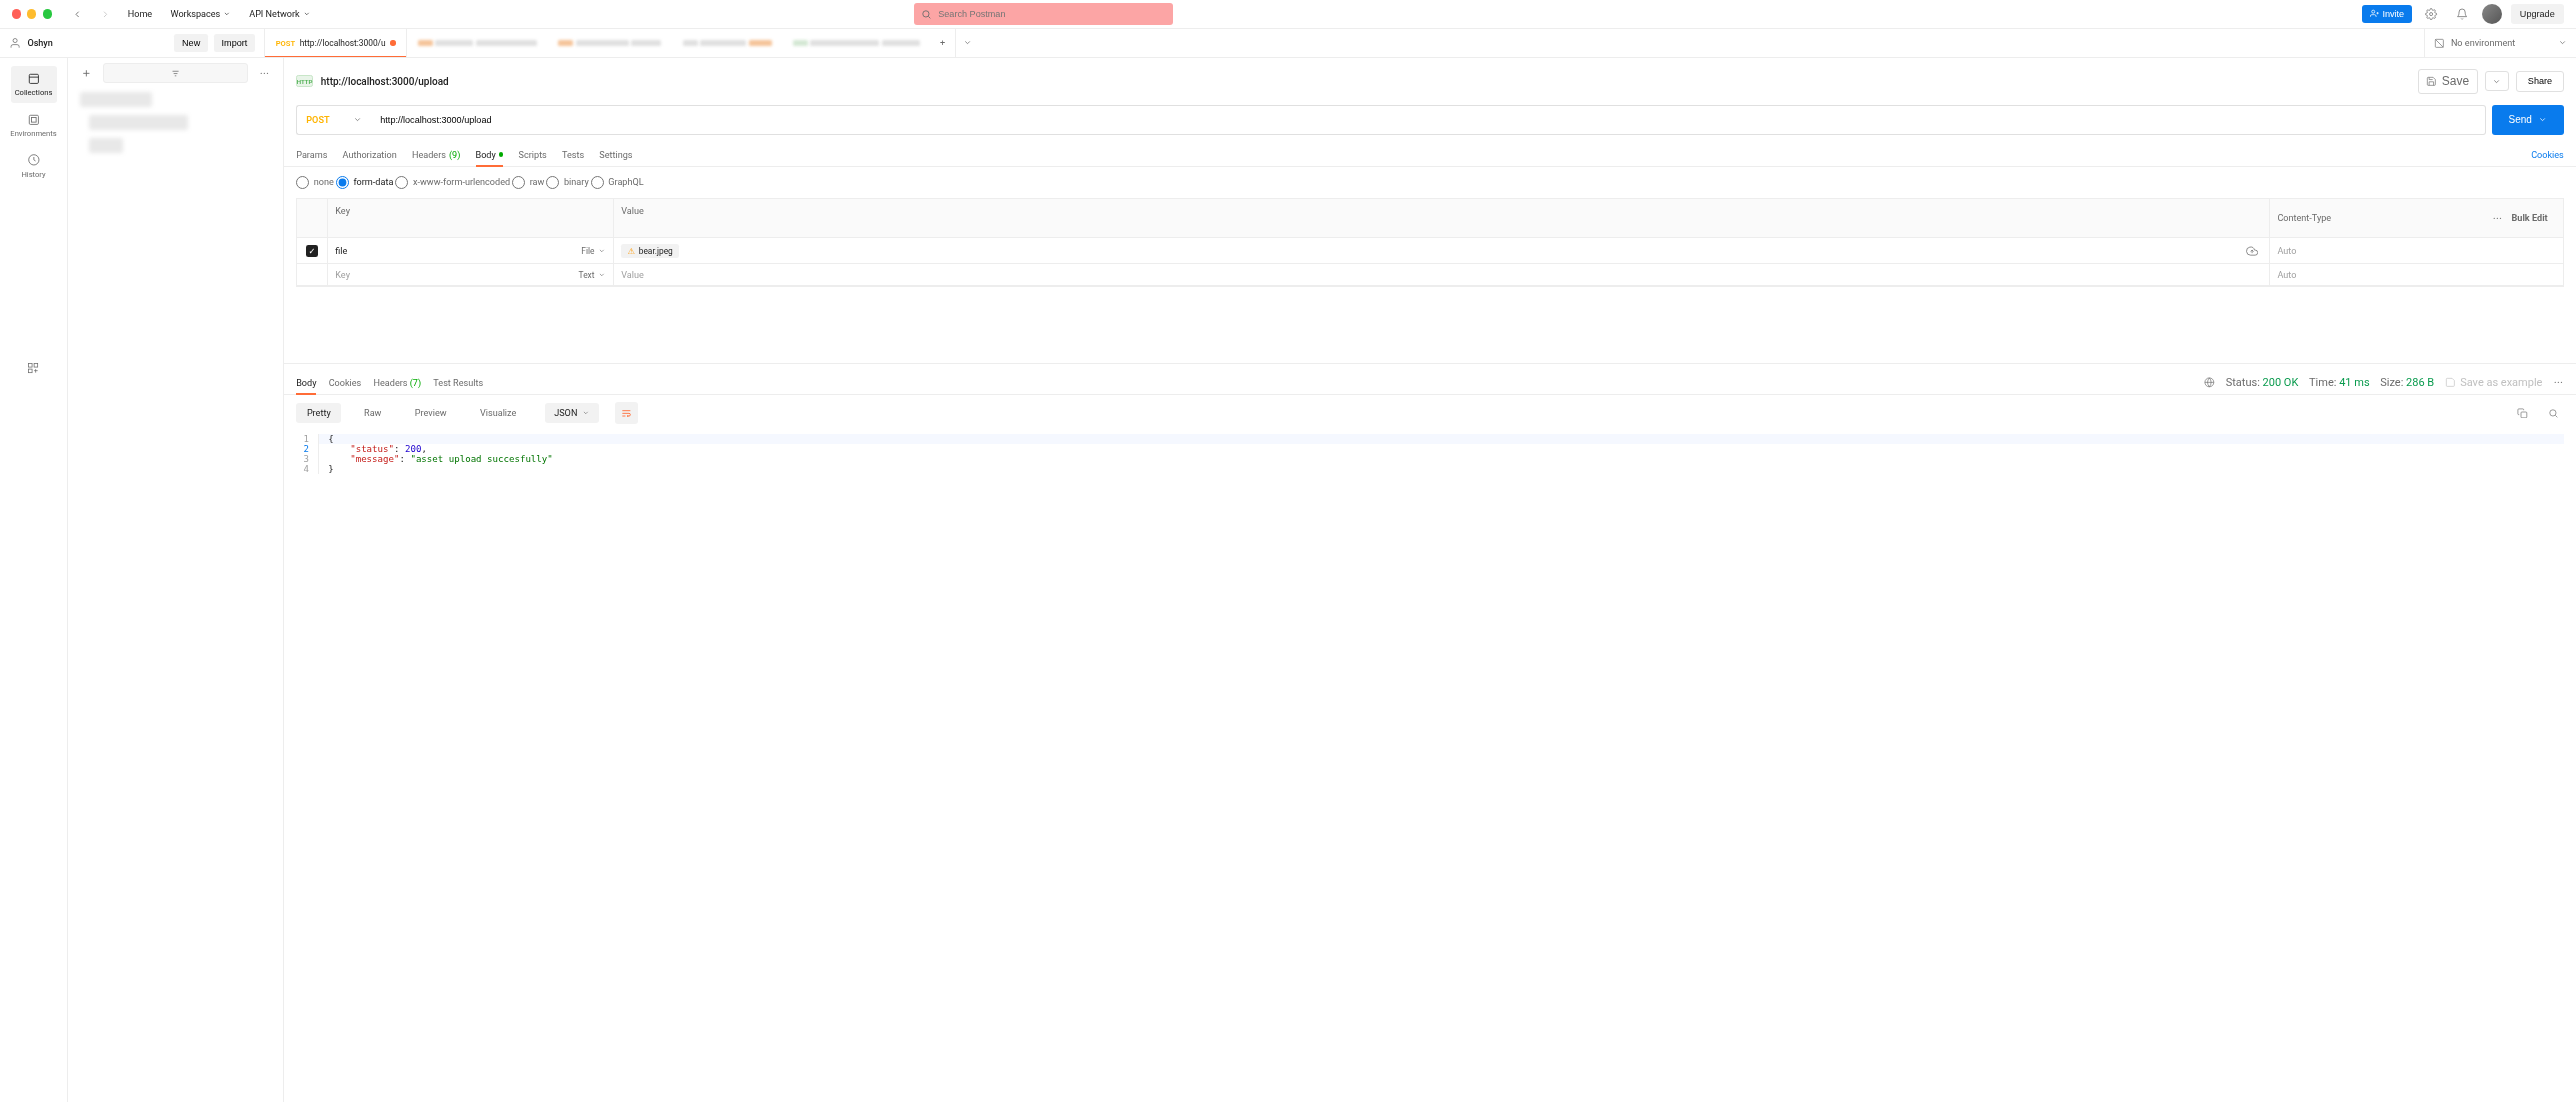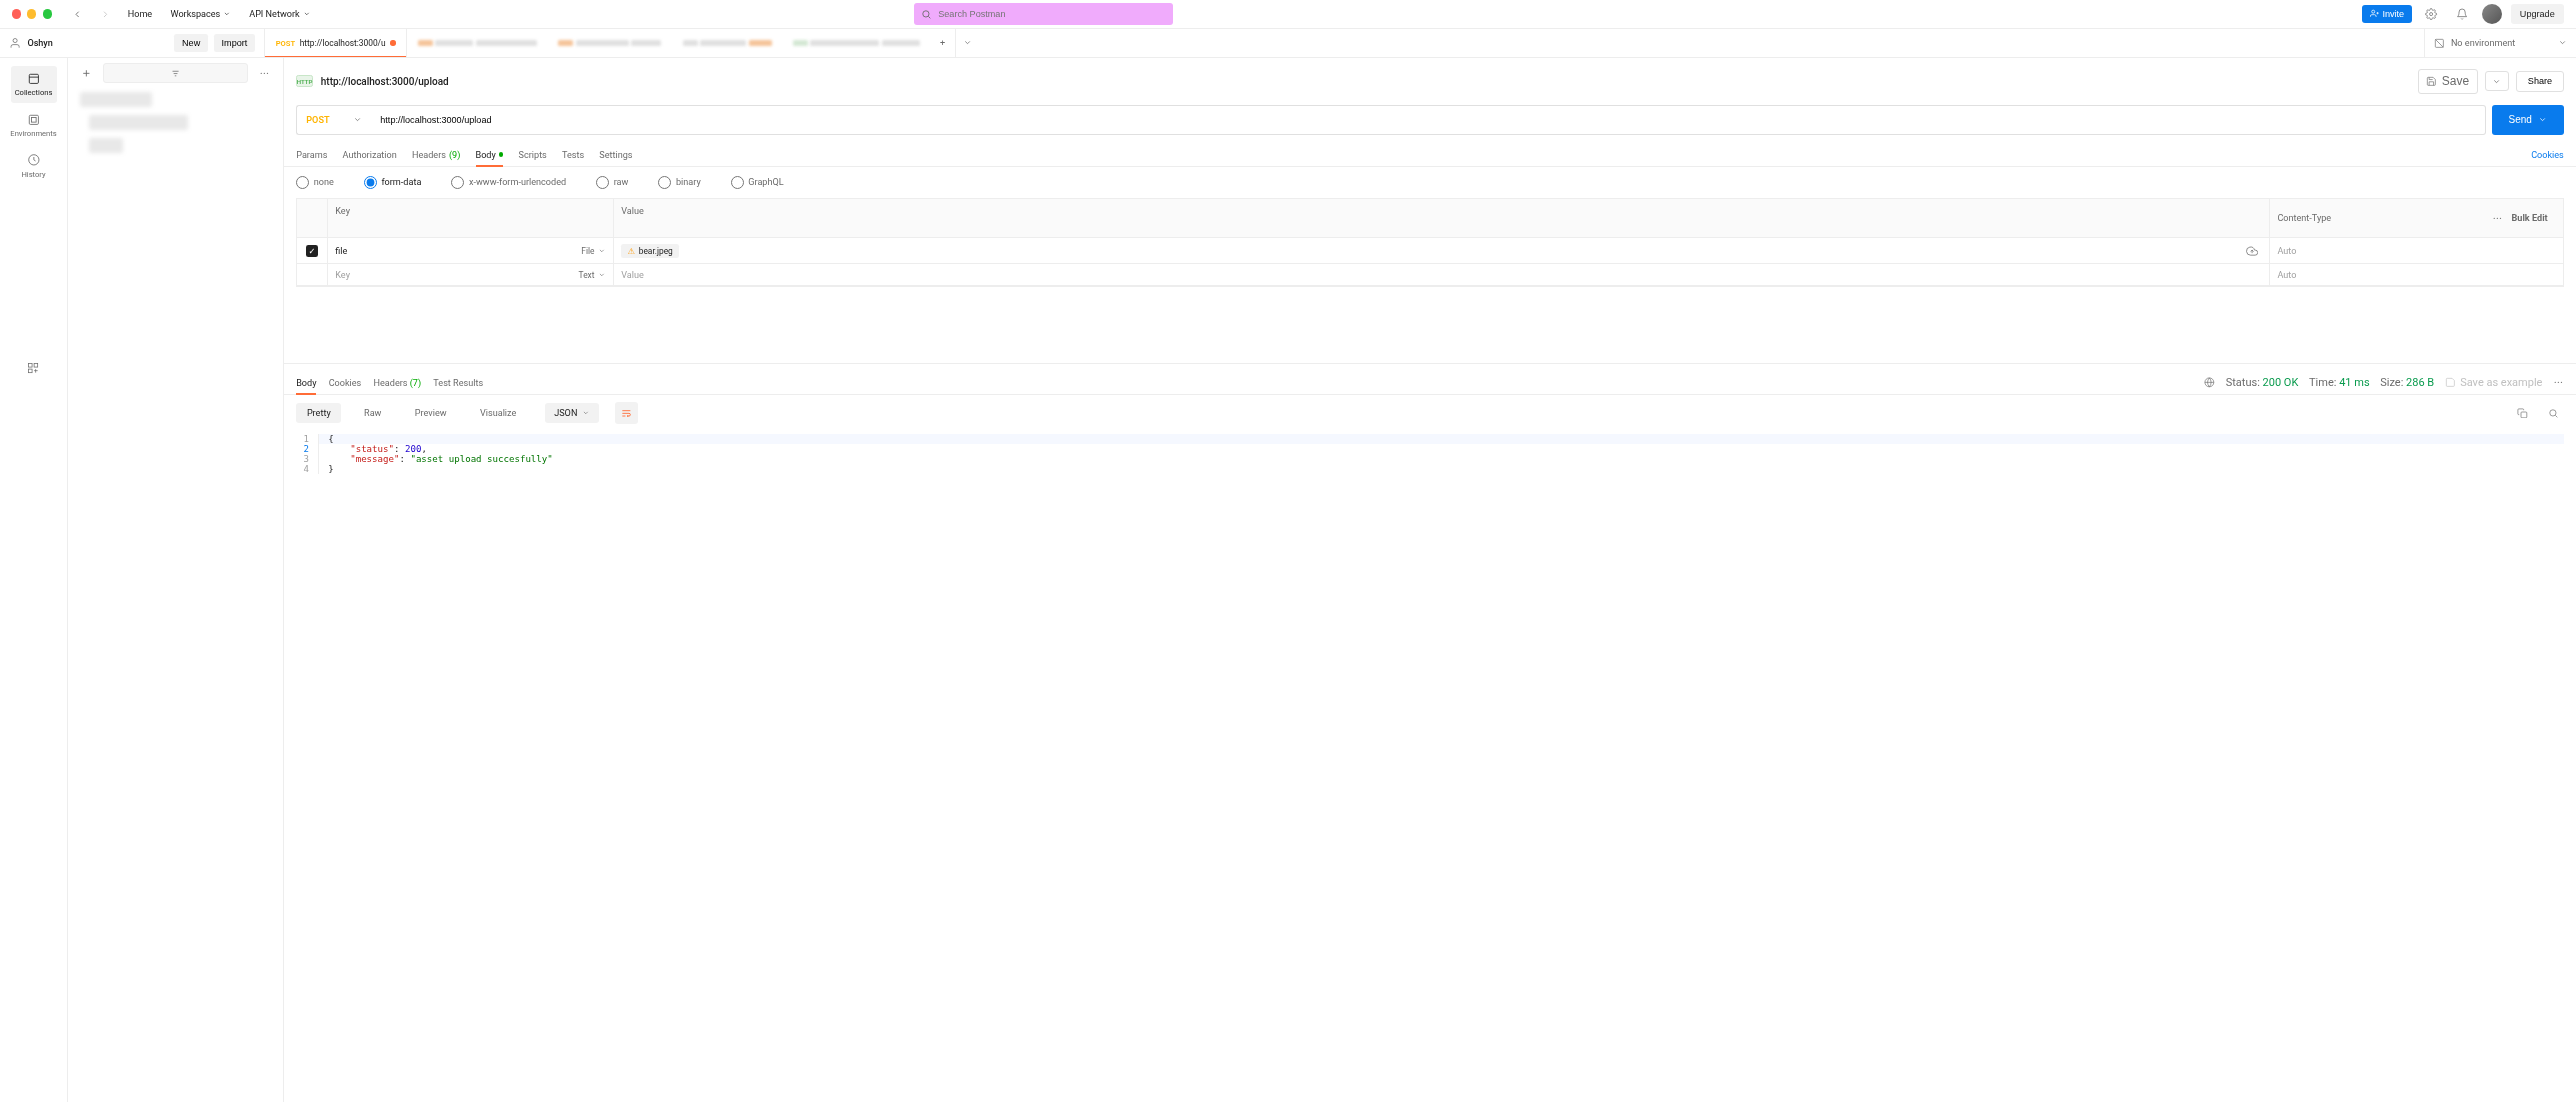--- a/index.html
+++ b/index.html
@@ -6,21 +6,21 @@
 body { font-family: -apple-system, BlinkMacSystemFont, "Segoe UI", Roboto, sans-serif; font-size: 9.1px; color: #212121; background: #fff; }
 .titlebar { height: 29px; display: flex; align-items: center; padding: 0 12.2px; border-bottom: 0.8px solid #ededed; gap: 6.1px; }
 .traffic-lights { display: flex; gap: 6.1px; margin-right: 9.1px; }
 .tl { width: 9.1px; height: 9.1px; border-radius: 50%; }
 .tl.red { background: #ff5f57; }
 .tl.yellow { background: #febc2e; }
 .tl.green { background: #28c840; }
 .nav-arrow { width: 21.3px; height: 21.3px; display: flex; align-items: center; justify-content: center; color: #6b6b6b; border-radius: 3px; }
 .nav-arrow.disabled { color: #c7c7c7; }
 .nav-item { padding: 4.6px 6.1px; color: #212121; display: flex; align-items: center; gap: 3px; }
-.search-box { margin: 0 auto; width: 259px; height: 21.3px; background: #f0abfc; border-radius: 3px; display: flex; align-items: center; padding: 0 7.6px; gap: 6.1px; color: #6b6b6b; }
+.search-box { margin: 0 auto; width: 259px; height: 21.3px; background: #fca5a5; border-radius: 3px; display: flex; align-items: center; padding: 0 7.6px; gap: 6.1px; color: #6b6b6b; }
 .search-box input { border: none; background: transparent; outline: none; flex: 1; font-size: 9.1px; }
 .tb-right { display: flex; align-items: center; gap: 9.1px; margin-left: auto; }
 .invite-btn { background: #097bed; color: #fff; border: none; border-radius: 3px; padding: 3.8px 7.6px; display: flex; align-items: center; gap: 3.8px; font-size: 9.1px; }
 .icon-btn { width: 21.3px; height: 21.3px; display: flex; align-items: center; justify-content: center; color: #6b6b6b; border-radius: 3px; }
 .avatar { width: 20px; height: 20px; border-radius: 50%; background: linear-gradient(135deg, #888, #555); }
 .upgrade-btn { background: #f2f2f2; border: none; border-radius: 3px; padding: 4.6px 9.1px; font-size: 9.1px; color: #212121; }
 
 .secondbar { height: 29px; display: flex; align-items: center; border-bottom: 0.8px solid #ededed; }
 .ws-section { width: 265px; display: flex; align-items: center; padding: 0 9.1px; gap: 6.1px; border-right: 0.8px solid #ededed; height: 100%; }
 .ws-name { font-weight: 500; flex: 1; }
@@ -60,21 +60,21 @@
 .send-btn { width: 72px; height: 30px; background: #097bed; color: #fff; border: none; border-radius: 3px; font-size: 10px; font-weight: 500; display: flex; align-items: center; justify-content: center; gap: 6.1px; }
 
 .req-tabs { display: flex; padding: 9.1px 12.2px 0; gap: 15.2px; border-bottom: 0.8px solid #ededed; position: relative; }
 .rtab { padding: 6.1px 0; color: #6b6b6b; font-size: 9.1px; position: relative; display: flex; align-items: center; gap: 3px; }
 .rtab.active { color: #212121; }
 .rtab.active::after { content: ''; position: absolute; bottom: -0.8px; left: 0; right: 0; height: 1.5px; background: #ff6c37; }
 .count { color: #0a0; }
 .body-dot { width: 4.6px; height: 4.6px; border-radius: 50%; background: #0a0; }
 .cookies-link { margin-left: auto; color: #097bed; font-size: 9.1px; padding: 6.1px 0; }
 
-.body-type { display: flex; gap: 30px; padding: 9.1px 12.2px; align-items: flex-end; }
+.body-type { display: flex; gap: 2px; padding: 9.1px 12.2px; align-items: flex-end; }
 .radio-opt { display: flex; align-items: center; gap: 4.6px; font-size: 9.1px; color: #6b6b6b; }
 .radio-opt input { accent-color: #097bed; }
 .radio-opt.active { color: #212121; }
 
 .form-table { margin: 0 12.2px; border: 0.8px solid #ededed; }
 .ft-head { display: flex; background: #fafafa; border-bottom: 0.8px solid #ededed; }
 .ft-head > div { padding: 6.9px 7.6px; font-size: 9.1px; color: #6b6b6b; border-right: 0.8px solid #ededed; }
 .ft-head > div:last-child { border-right: none; }
 .ft-row { display: flex; border-bottom: 0.8px solid #ededed; }
 .ft-row > div { padding: 5.3px 7.6px; font-size: 9.1px; color: #6b6b6b; border-right: 0.8px solid #ededed; display: flex; align-items: center; }

